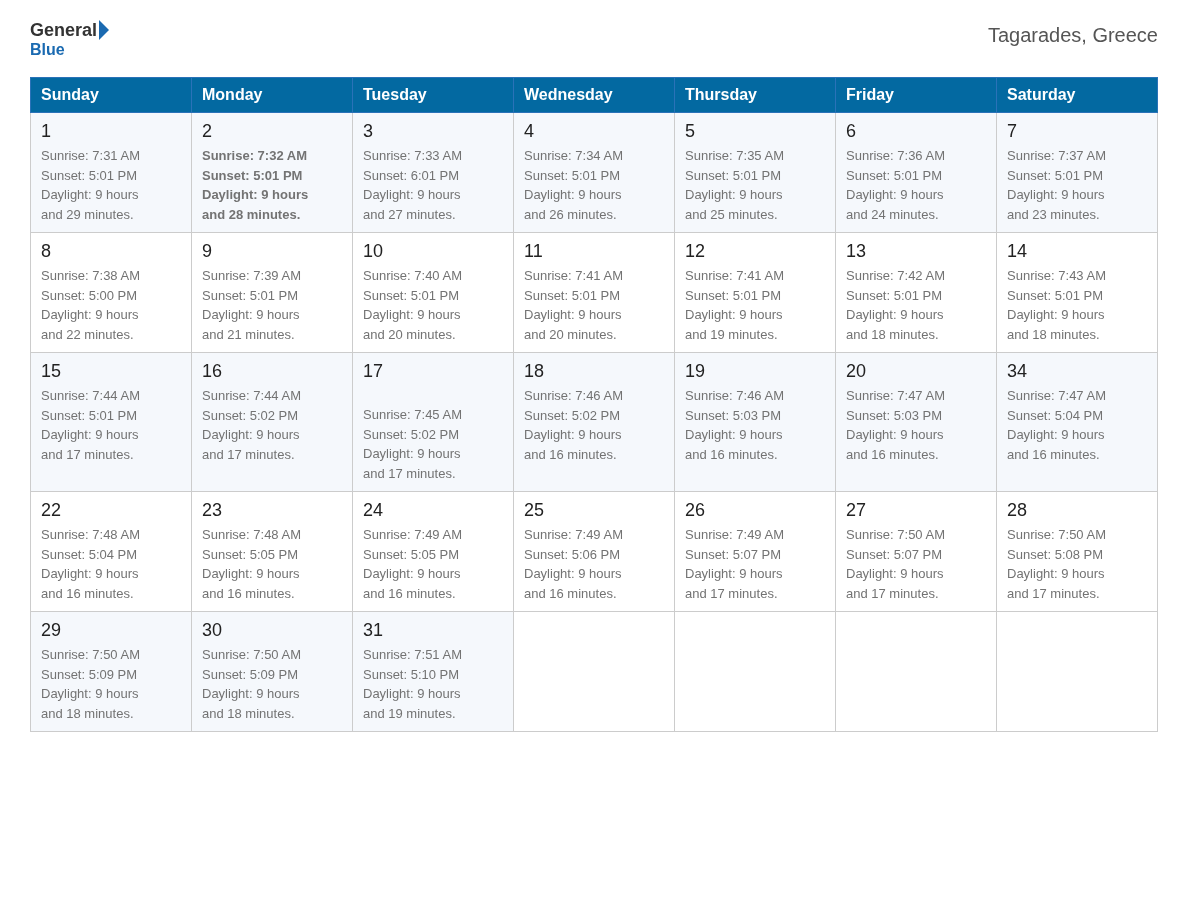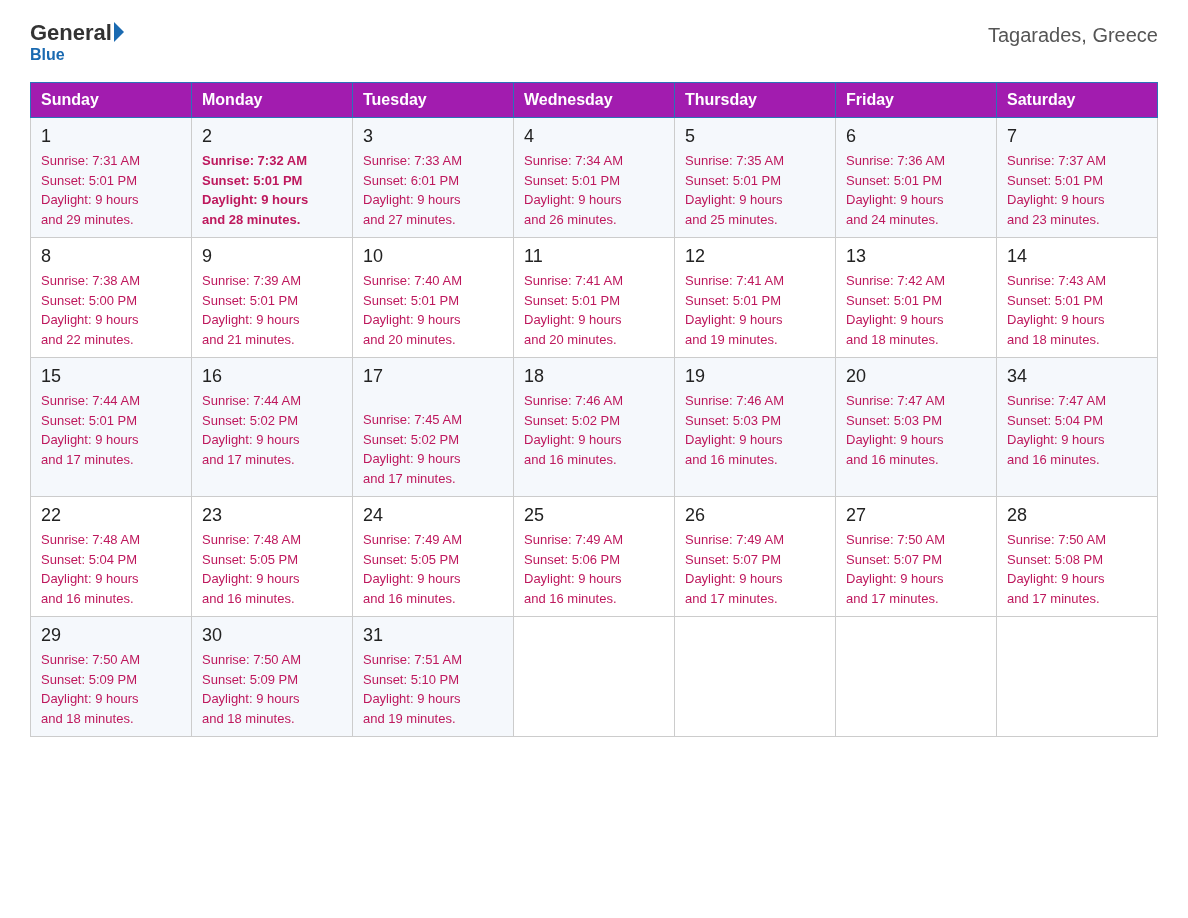--- a/index.html
+++ b/index.html
@@ -15,21 +15,21 @@
       justify-content: space-between;
       align-items: flex-start;
       margin-bottom: 18px;
     }
     .logo {
       display: flex;
       align-items: center;
       gap: 4px;
     }
     .logo-text-general {
-      font-size: 22px;
+      font-size: 18px;
       font-weight: bold;
       color: #333;
     }
     .logo-arrow {
       width: 0;
       height: 0;
       border-left: 10px solid #1a6ab1;
       border-top: 10px solid transparent;
       border-bottom: 10px solid transparent;
       margin-left: 2px;
@@ -63,21 +63,21 @@
       font-size: 20px;
       color: #555;
       margin-top: 4px;
     }
     table {
       width: 100%;
       border-collapse: collapse;
       table-layout: fixed;
     }
     thead tr th {
-      background-color: #a21caf;
+      background-color: #0369a1;
       color: #fff;
       font-size: 16px;
       font-weight: bold;
       padding: 8px 10px;
       text-align: left;
       border: 1px solid #2a72b8;
     }
     tbody tr td {
       vertical-align: top;
       padding: 8px 10px;
@@ -95,21 +95,21 @@
     .day-num {
       font-size: 18px;
       font-weight: normal;
       color: #222;
       display: block;
       margin-bottom: 4px;
     }
     .day-info {
       font-size: 13px;
       line-height: 1.5;
-      color: #be185d;
+      color: #737373;
     }
     .empty-cell {
       background-color: #fff !important;
     }
   </style>
 </head>
 <body>
 
 <div class="header">
   <div class="logo">

